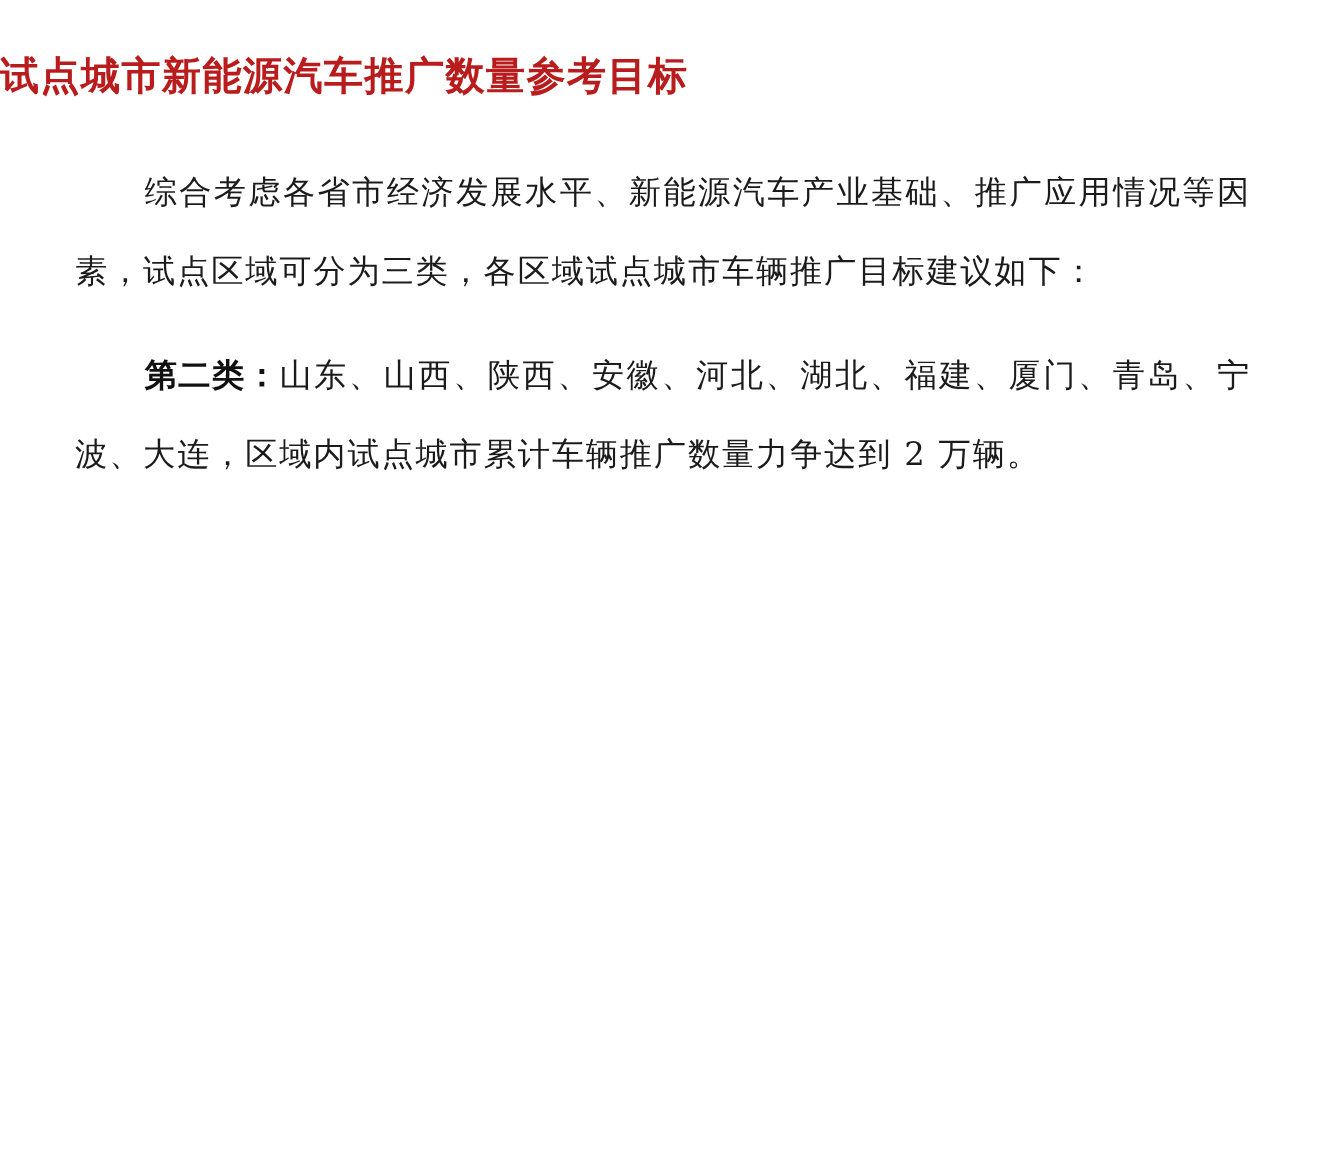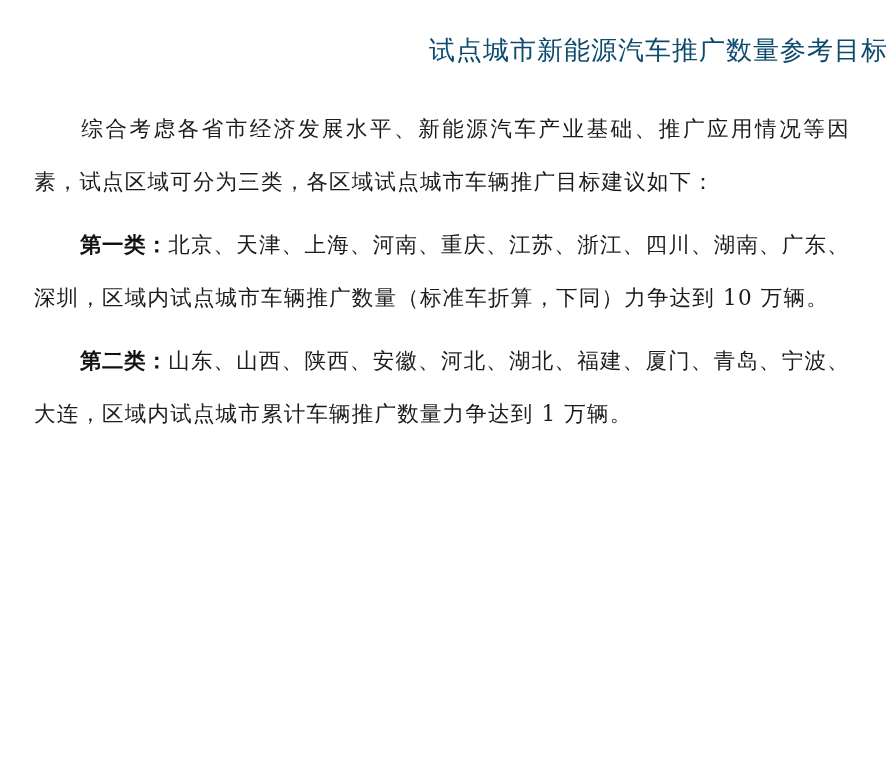--- a/index.html
+++ b/index.html
@@ -16,40 +16,40 @@
   }
   .page {
     width: 888px;
     height: 770px;
     position: relative;
     box-sizing: border-box;
     padding: 0;
     background: #ffffff;
   }
   .doc-title {
-    text-align: right;
+    text-align: left;
     font-size: 26px;
-    font-weight: normal;
+    font-weight: bold;
     letter-spacing: 1px;
-    color: #0c4a6e;
+    color: #b91c1c;
     padding-top: 16px;
     padding-bottom: 4px;
     font-family: "DejaVu Serif", serif;
   }
   .body-block {
     padding: 0 38px 0 34px;
   }
   .para {
     font-size: 21.5px;
     line-height: 53px;
     color: #1b1b1b;
     text-align: justify;
     text-justify: inter-ideograph;
     letter-spacing: 1.2px;
-    margin: 0;
+    margin: 16px;
     font-family: "DejaVu Serif", serif;
   }
   .para.first {
     margin-top: 30px;
   }
   .para.spaced {
     margin-top: 10px;
   }
   .indent {
     display: inline-block;
@@ -70,23 +70,20 @@
 <div class="page">
 
   <h1 class="doc-title">试点城市新能源汽车推广数量参考目标</h1>
 
   <div class="body-block">
 
     <p class="para first">
       <span class="indent"></span><span>综合考虑各省市经济发展水平、新能源汽车产业基础、推广应用情况等因素，试点区域可分为三类，各区域试点城市车辆推广目标建议如下：</span>
     </p>
 
-    <p class="para spaced">
-      <span class="indent"></span><span class="label">第一类：</span><span class="num">北京、天津、上海、河南、重庆、江苏、浙江、四川、湖南、广东、深圳，区域内试点城市车辆推广数量（标准车折算，下同）力争达到 10 万辆。</span>
-    </p>
 
     <p class="para spaced">
-      <span class="indent"></span><span class="label">第二类：</span><span class="num">山东、山西、陕西、安徽、河北、湖北、福建、厦门、青岛、宁波、大连，区域内试点城市累计车辆推广数量力争达到 1 万辆。</span>
+      <span class="indent"></span><span class="label">第二类：</span><span class="num">山东、山西、陕西、安徽、河北、湖北、福建、厦门、青岛、宁波、大连，区域内试点城市累计车辆推广数量力争达到 2 万辆。</span>
     </p>
 
 
   </div>
 </div>
 
 </body></html>

